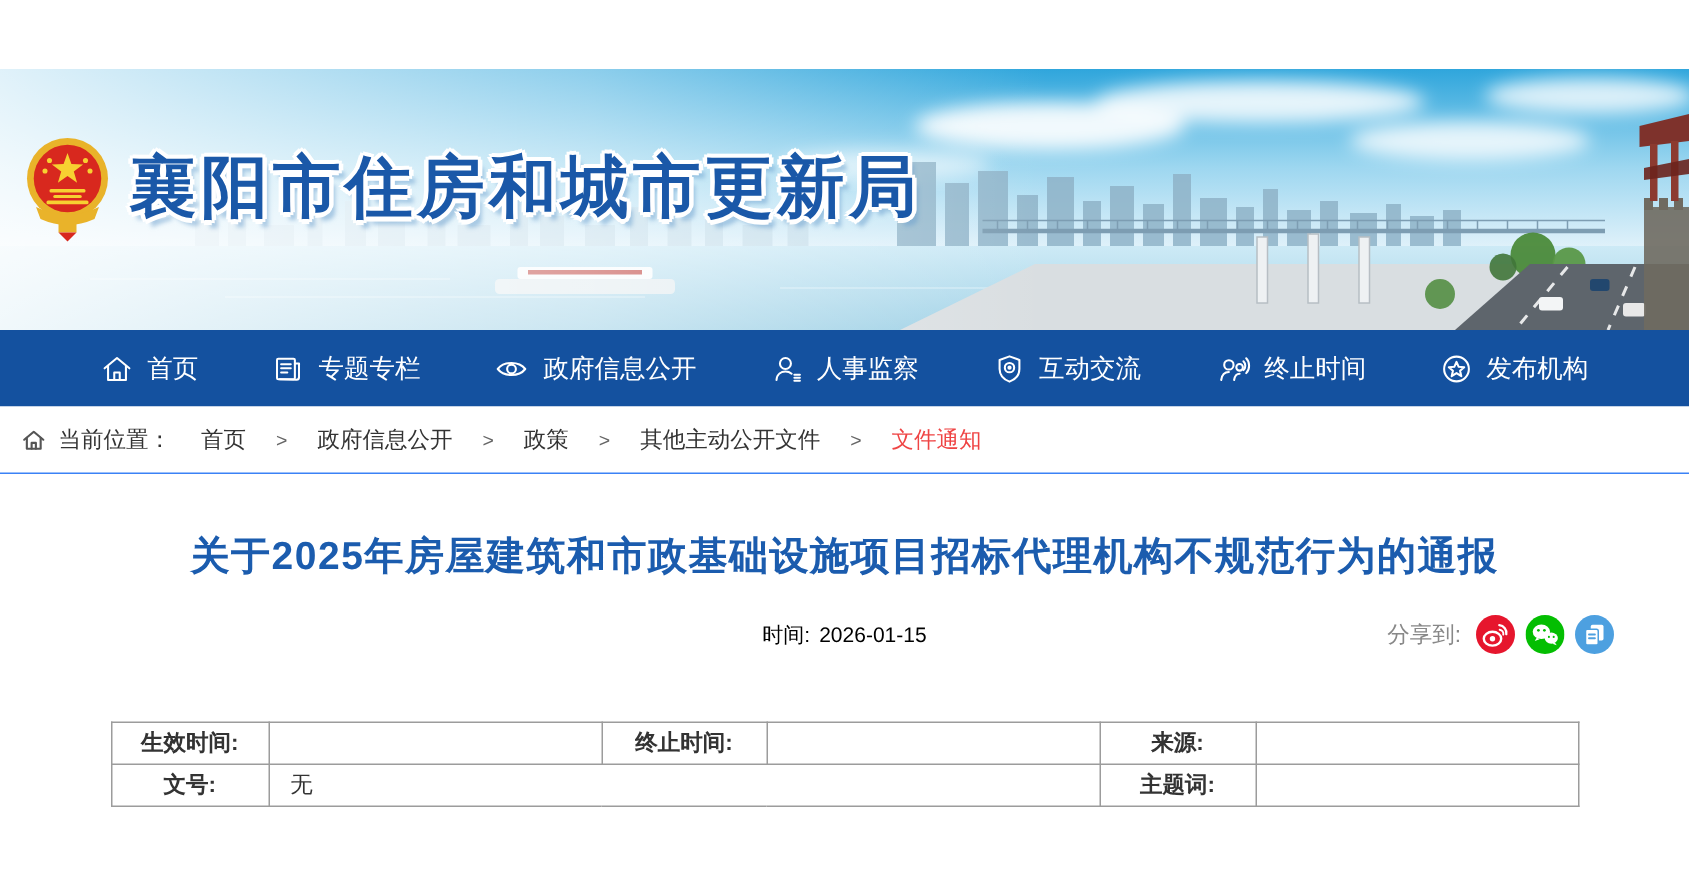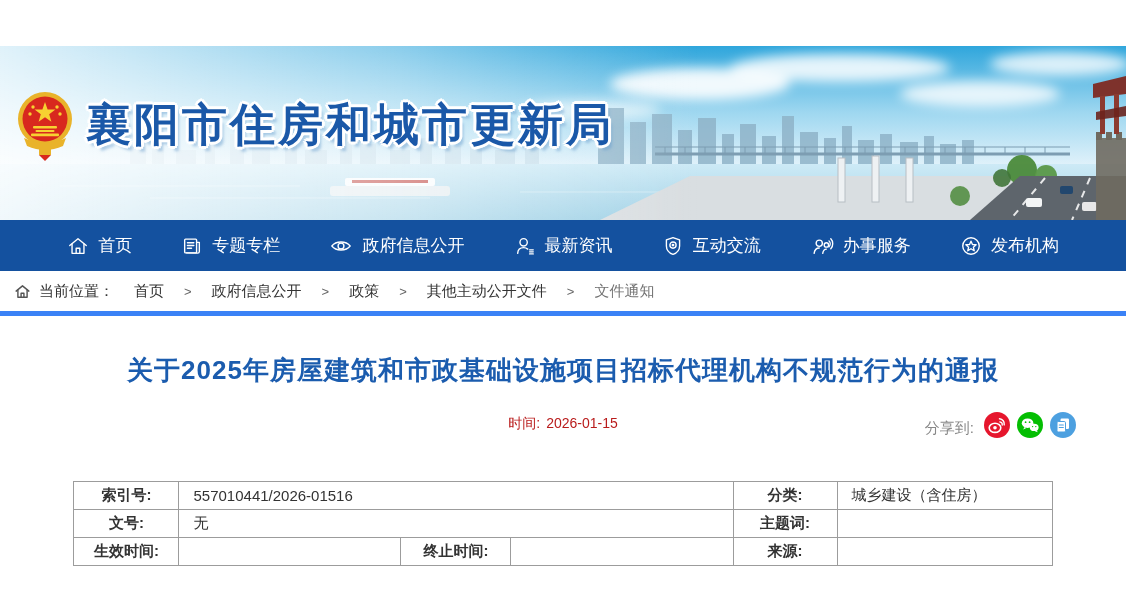--- a/index.html
+++ b/index.html
@@ -31,43 +31,43 @@
   .nav-item {
     display:flex; align-items:center; gap:9px; color:#fff; text-decoration:none;
     font-size:17px; cursor:pointer; white-space:nowrap;
   }
   .nav-item svg { display:block; }
 
   
   .breadcrumb-bar {
     width:1126px; height:45px; display:flex; align-items:center;
     padding-left:14px; font-size:15px; color:#333; background:#fff;
-    border-bottom:5px solid #3b82f6;
+    border-bottom:1px solid #3b82f6;
   }
   .breadcrumb-bar .crumb-home { margin-right:8px; display:flex; align-items:center; }
   .crumb-label { margin-right:20px; }
   .crumb-link { color:#333; text-decoration:none; cursor:pointer; }
   .crumb-sep { color:#666; margin:0 20px; font-size:13px; }
-  .crumb-current { color:#737373; }
+  .crumb-current { color:#ef4444; }
 
   
   .article { padding-top:39px; }
   .article-title {
     text-align:center; font-size:26px; font-weight:bold; color:#1b5cae;
     line-height:1.2; letter-spacing:1px;
   }
   .meta-row { position:relative; height:30px; margin-top:22px; }
   .meta-time {
     position:absolute; left:0; right:0; text-align:center;
-    color:#b91c1c; font-size:14px; line-height:30px;
+    color:#000000; font-size:14px; line-height:30px;
   }
   .meta-time .t-label { margin-right:6px; }
   .share-box {
     position:absolute; right:50px; top:0; height:30px;
-    display:flex; align-items:flex-end; gap:7px;
+    display:flex; align-items:center; gap:7px;
   }
   .share-label { color:#888; font-size:15px; margin-right:3px; }
   .share-btn { width:26px; height:26px; display:block; cursor:pointer; }
   .share-btn svg { display:block; }
 
   
   .meta-table-wrap { margin-top:43px; }
   table.meta-table {
     width:978px; margin:0 auto; border-collapse:collapse; table-layout:fixed;
     font-size:15px; color:#333;
@@ -260,40 +260,40 @@
         <circle cx="12" cy="12" r="3.2"></circle>
       </svg>
       <span>政府信息公开</span>
     </a>
     <a class="nav-item">
       <svg width="22" height="22" viewBox="0 0 24 24" fill="none" stroke="#fff" stroke-width="1.5" stroke-linecap="round" stroke-linejoin="round">
         <circle cx="10.5" cy="8" r="4"></circle>
         <path d="M4 20 C4.3 15.6 7.5 13.8 10.5 13.8 C12.3 13.8 13.8 14.4 15 15.4"></path>
         <path d="M17 16.2 h4 M17 18.4 h4 M17 20.6 h4"></path>
       </svg>
-      <span>最新资讯</span>
+      <span>人事监察</span>
     </a>
     <a class="nav-item">
       <svg width="22" height="22" viewBox="0 0 24 24" fill="none" stroke="#fff" stroke-width="1.5" stroke-linecap="round" stroke-linejoin="round">
         <path d="M12 2.8 L19.2 5.4 V12 C19.2 16.6 16.2 19.6 12 21.2 C7.8 19.6 4.8 16.6 4.8 12 V5.4 Z"></path>
         <circle cx="12" cy="11" r="3.4"></circle>
           <circle cx="12" cy="11" r="0.8" fill="#fff"></circle>
       </svg>
       <span>互动交流</span>
     </a>
     <a class="nav-item">
       <svg width="24" height="22" viewBox="0 0 24 24" fill="none" stroke="#fff" stroke-width="1.5" stroke-linecap="round" stroke-linejoin="round">
         <circle cx="9" cy="9" r="3.4"></circle>
         <path d="M3.4 20 C4 15.8 6.4 14.2 9 14.2"></path>
         <circle cx="16.8" cy="10.8" r="2.4"></circle>
         <path d="M12.8 20 C13.3 16.8 15 15.4 16.8 15.4"></path>
         <path d="M19.6 6.4 C21.4 8.2 21.4 11 19.6 12.8"></path>
         <path d="M21.6 4.2 C24.4 7 24.4 12.2 21.6 15"></path>
       </svg>
-      <span>办事服务</span>
+      <span>终止时间</span>
     </a>
     <a class="nav-item">
       <svg width="22" height="22" viewBox="0 0 24 24" fill="none" stroke="#fff" stroke-width="1.5" stroke-linecap="round" stroke-linejoin="round">
         <circle cx="12" cy="12" r="9"></circle>
         <path d="M12 6.8 L13.6 10.4 L17.6 10.7 L14.6 13.3 L15.5 17.2 L12 15 L8.5 17.2 L9.4 13.3 L6.4 10.7 L10.4 10.4 Z"></path>
       </svg>
       <span>发布机构</span>
     </a>
   </nav>
 
@@ -364,36 +364,30 @@
         <colgroup>
           <col style="width:105px">
             <col style="width:222px">
             <col style="width:110px">
           <col style="width:222px">
             <col style="width:104px">
             <col style="width:215px">
         </colgroup>
         <tbody>
           <tr>
-            <td class="lbl">索引号:</td>
-            <td class="val" colspan="3">557010441/2026-01516</td>
-            <td class="lbl">分类:</td>
-            <td class="val">城乡建设（含住房）</td>
+            <td class="lbl">生效时间:</td>
+            <td class="val"></td>
+            <td class="lbl">终止时间:</td>
+            <td class="val"></td>
+            <td class="lbl">来源:</td>
+            <td class="val"></td>
           </tr>
           <tr>
             <td class="lbl">文号:</td>
             <td class="val" colspan="3">无</td>
             <td class="lbl">主题词:</td>
             <td class="val"></td>
           </tr>
-          <tr>
-            <td class="lbl">生效时间:</td>
-            <td class="val"></td>
-            <td class="lbl">终止时间:</td>
-            <td class="val"></td>
-            <td class="lbl">来源:</td>
-            <td class="val"></td>
-          </tr>
         </tbody>
       </table>
     </div>
   </main>
 </div>
 
 </body></html>

